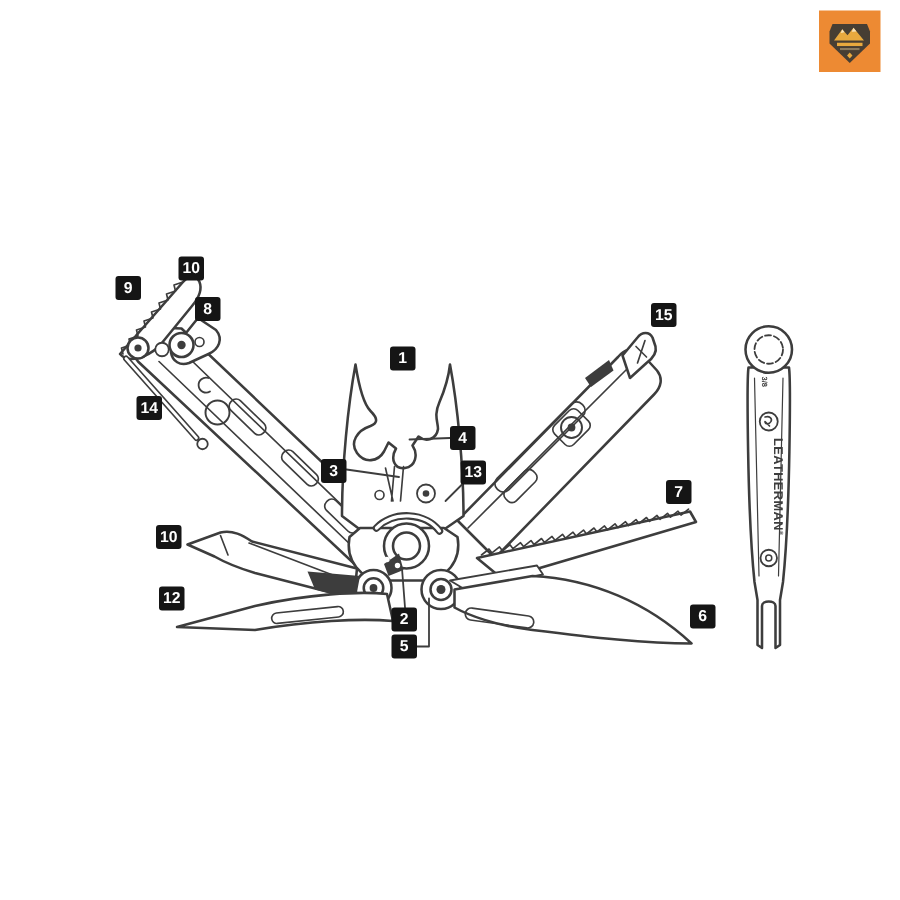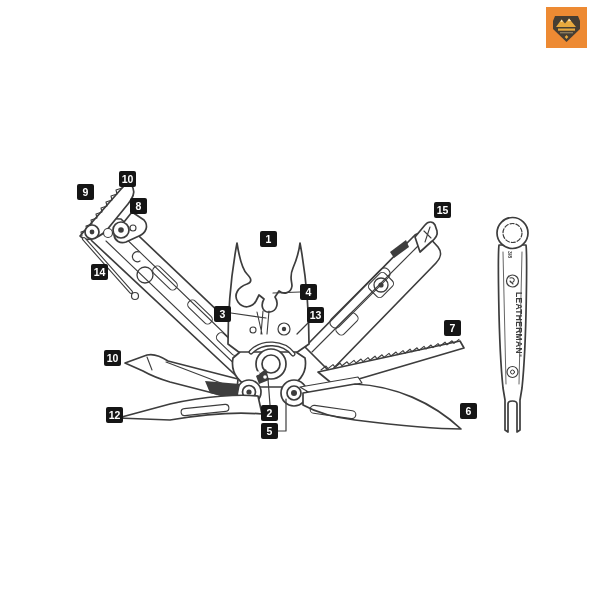--- a/index.html
+++ b/index.html
@@ -177,21 +177,21 @@
   <div class="callout" style="left:261px;top:405px">2</div>
   <div class="callout" style="left:214px;top:306px">3</div>
   <div class="callout" style="left:300px;top:284px">4</div>
   <div class="callout" style="left:261px;top:423px">5</div>
   <div class="callout" style="left:460px;top:403px">6</div>
   <div class="callout" style="left:444px;top:320px">7</div>
   <div class="callout" style="left:130px;top:198px">8</div>
   <div class="callout" style="left:77px;top:184px">9</div>
   <div class="callout" style="left:119px;top:171px">10</div>
   <div class="callout" style="left:104px;top:350px">10</div>
-  <div class="callout" style="left:106px;top:407px">12</div>
+  <div class="callout" style="left:106px;top:391px">12</div>
   <div class="callout" style="left:307px;top:307px">13</div>
   <div class="callout" style="left:91px;top:264px">14</div>
   <div class="callout" style="left:434px;top:202px">15</div>
 
   
   <div id="brand-badge">
     <svg width="41" height="41" viewBox="0 0 41 41">
       <path d="M9,9 L32,9 L34,14 L34,22 L20.5,35 L7,22 L7,14 Z" fill="#473E33"></path>
       <path d="M10,20 L15.5,12.5 L19,16.5 L23,11.5 L30,20 Z" fill="#E8A93E"></path>
       <path d="M15.5,12.5 L17,14.5 L14.5,15 Z M23,11.5 L25,14 L21.8,14.2 Z" fill="#F7E3BC"></path>

